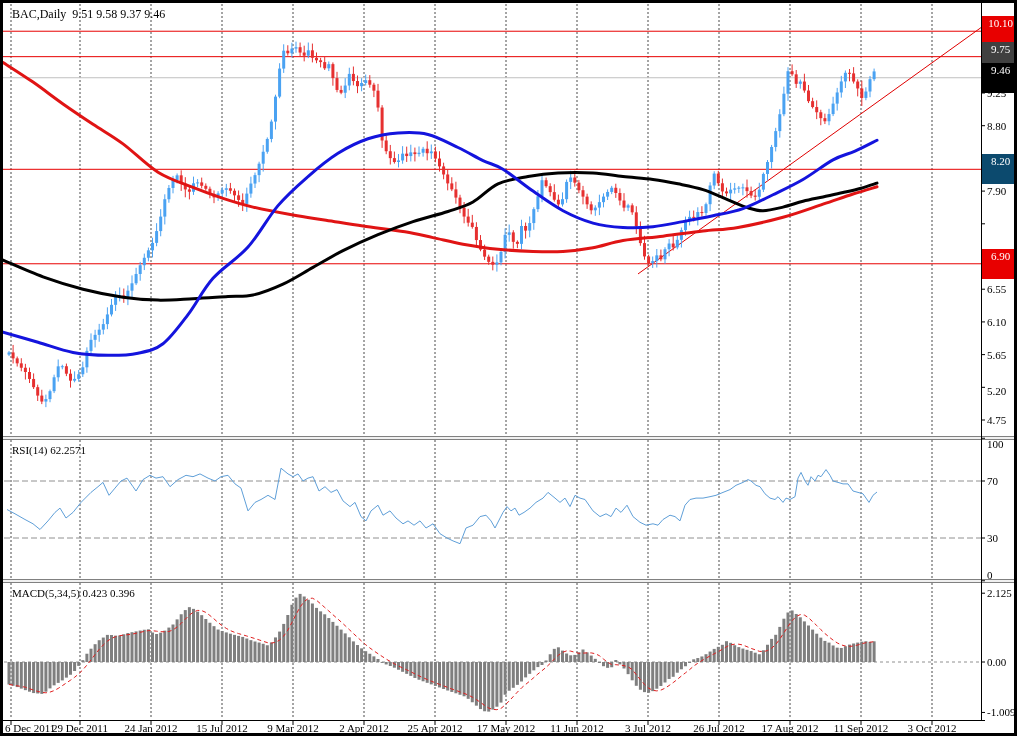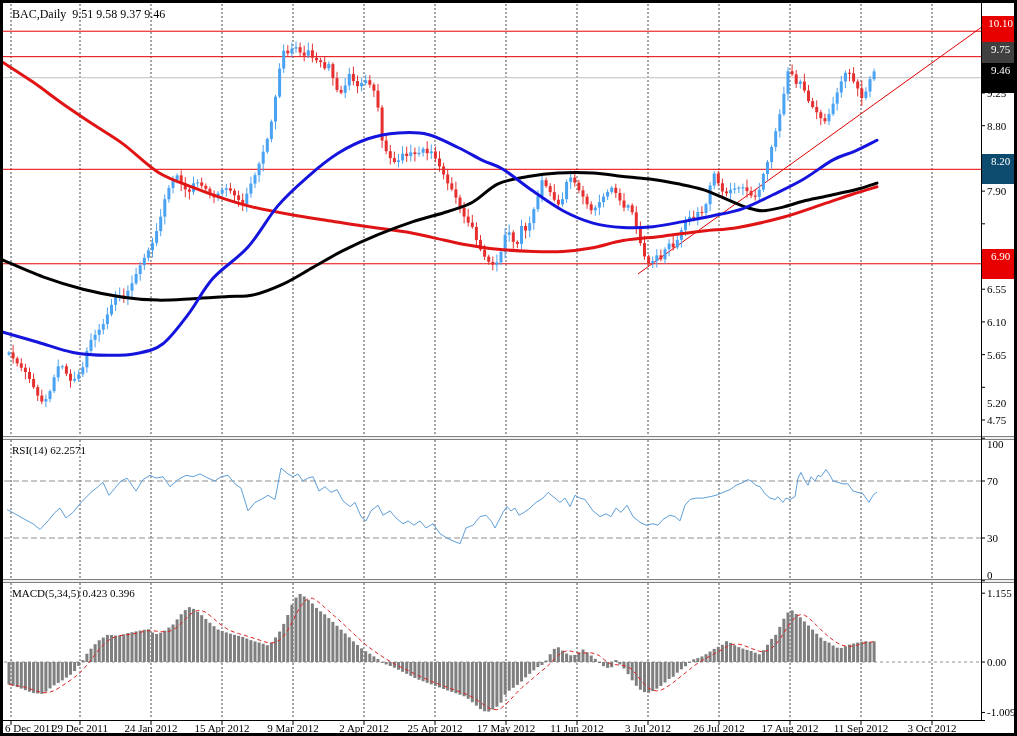--- a/index.html
+++ b/index.html
@@ -774,38 +774,38 @@
     <div class="yaxis-lbl" style="top: 57.2985px;">9.70</div>
     <div class="yaxis-lbl" style="top: 90px;">9.25</div>
     <div class="yaxis-lbl" style="top: 122.701px;">8.80</div>
     <div class="yaxis-lbl" style="top: 155.403px;">8.35</div>
     <div class="yaxis-lbl" style="top: 188.104px;">7.90</div>
     <div class="yaxis-lbl" style="top: 220.806px; margin-top: 36px;">7.45</div>
     <div class="yaxis-lbl" style="top: 253.507px;">7.00</div>
     <div class="yaxis-lbl" style="top: 286.209px;">6.55</div>
     <div class="yaxis-lbl" style="top: 318.911px;">6.10</div>
     <div class="yaxis-lbl" style="top: 351.612px;">5.65</div>
-    <div class="yaxis-lbl" style="top: 400px;">5.20</div>
+    <div class="yaxis-lbl" style="top: 388px;">5.20</div>
     <div class="yaxis-lbl" style="top: 417.015px;">4.75</div>
     <div class="badge" style="top: 28.2305px; background: rgb(232, 0, 0);">10.10</div>
     <div class="badge" style="top: 53.665px; background: #404040;">9.75</div>
     <div class="badge" style="top: 166.304px; background: #0c4a6e;">8.20</div>
     <div class="badge" style="top: 260.774px; background: rgb(232, 0, 0);">6.90</div>
     <div class="badge" style="top: 74.7393px; background: rgb(0, 0, 0);">9.46</div>
     <div class="yaxis-lbl" style="top: 441px;">100</div>
     <div class="yaxis-lbl" style="top: 478px; text-align: center;">70</div>
     <div class="yaxis-lbl" style="top: 535px;">30</div>
     <div class="yaxis-lbl" style="top: 572px;">0</div>
-    <div class="yaxis-lbl" style="top: 590.2px;">1.155</div>
+    <div class="yaxis-lbl" style="top: 590.2px;">2.125</div>
     <div class="yaxis-lbl" style="top: 659px; text-align: center;">0.00</div>
     <div class="yaxis-lbl" style="top: 709.45px;">-1.009</div>
     <div class="date-lbl" style="left: 2px; transform: none;">6 Dec 2011</div>
     <div class="date-lbl" style="left: 77px;">29 Dec 2011</div>
     <div class="date-lbl" style="left: 148px;">24 Jan 2012</div>
-    <div class="date-lbl" style="left: 219px;">15 Apr 2012</div>
+    <div class="date-lbl" style="left: 219px;">15 Jul 2012</div>
     <div class="date-lbl" style="left: 290px;">9 Mar 2012</div>
     <div class="date-lbl" style="left: 361px;">2 Apr 2012</div>
     <div class="date-lbl" style="left: 432px;">25 Apr 2012</div>
     <div class="date-lbl" style="left: 503px;">17 May 2012</div>
     <div class="date-lbl" style="left: 574px;">11 Jun 2012</div>
     <div class="date-lbl" style="left: 645px;">3 Jul 2012</div>
     <div class="date-lbl" style="left: 716px;">26 Jul 2012</div>
     <div class="date-lbl" style="left: 787px;">17 Aug 2012</div>
     <div class="date-lbl" style="left: 858px;">11 Sep 2012</div>
     <div class="date-lbl" style="left: 929px;">3 Oct 2012</div>

